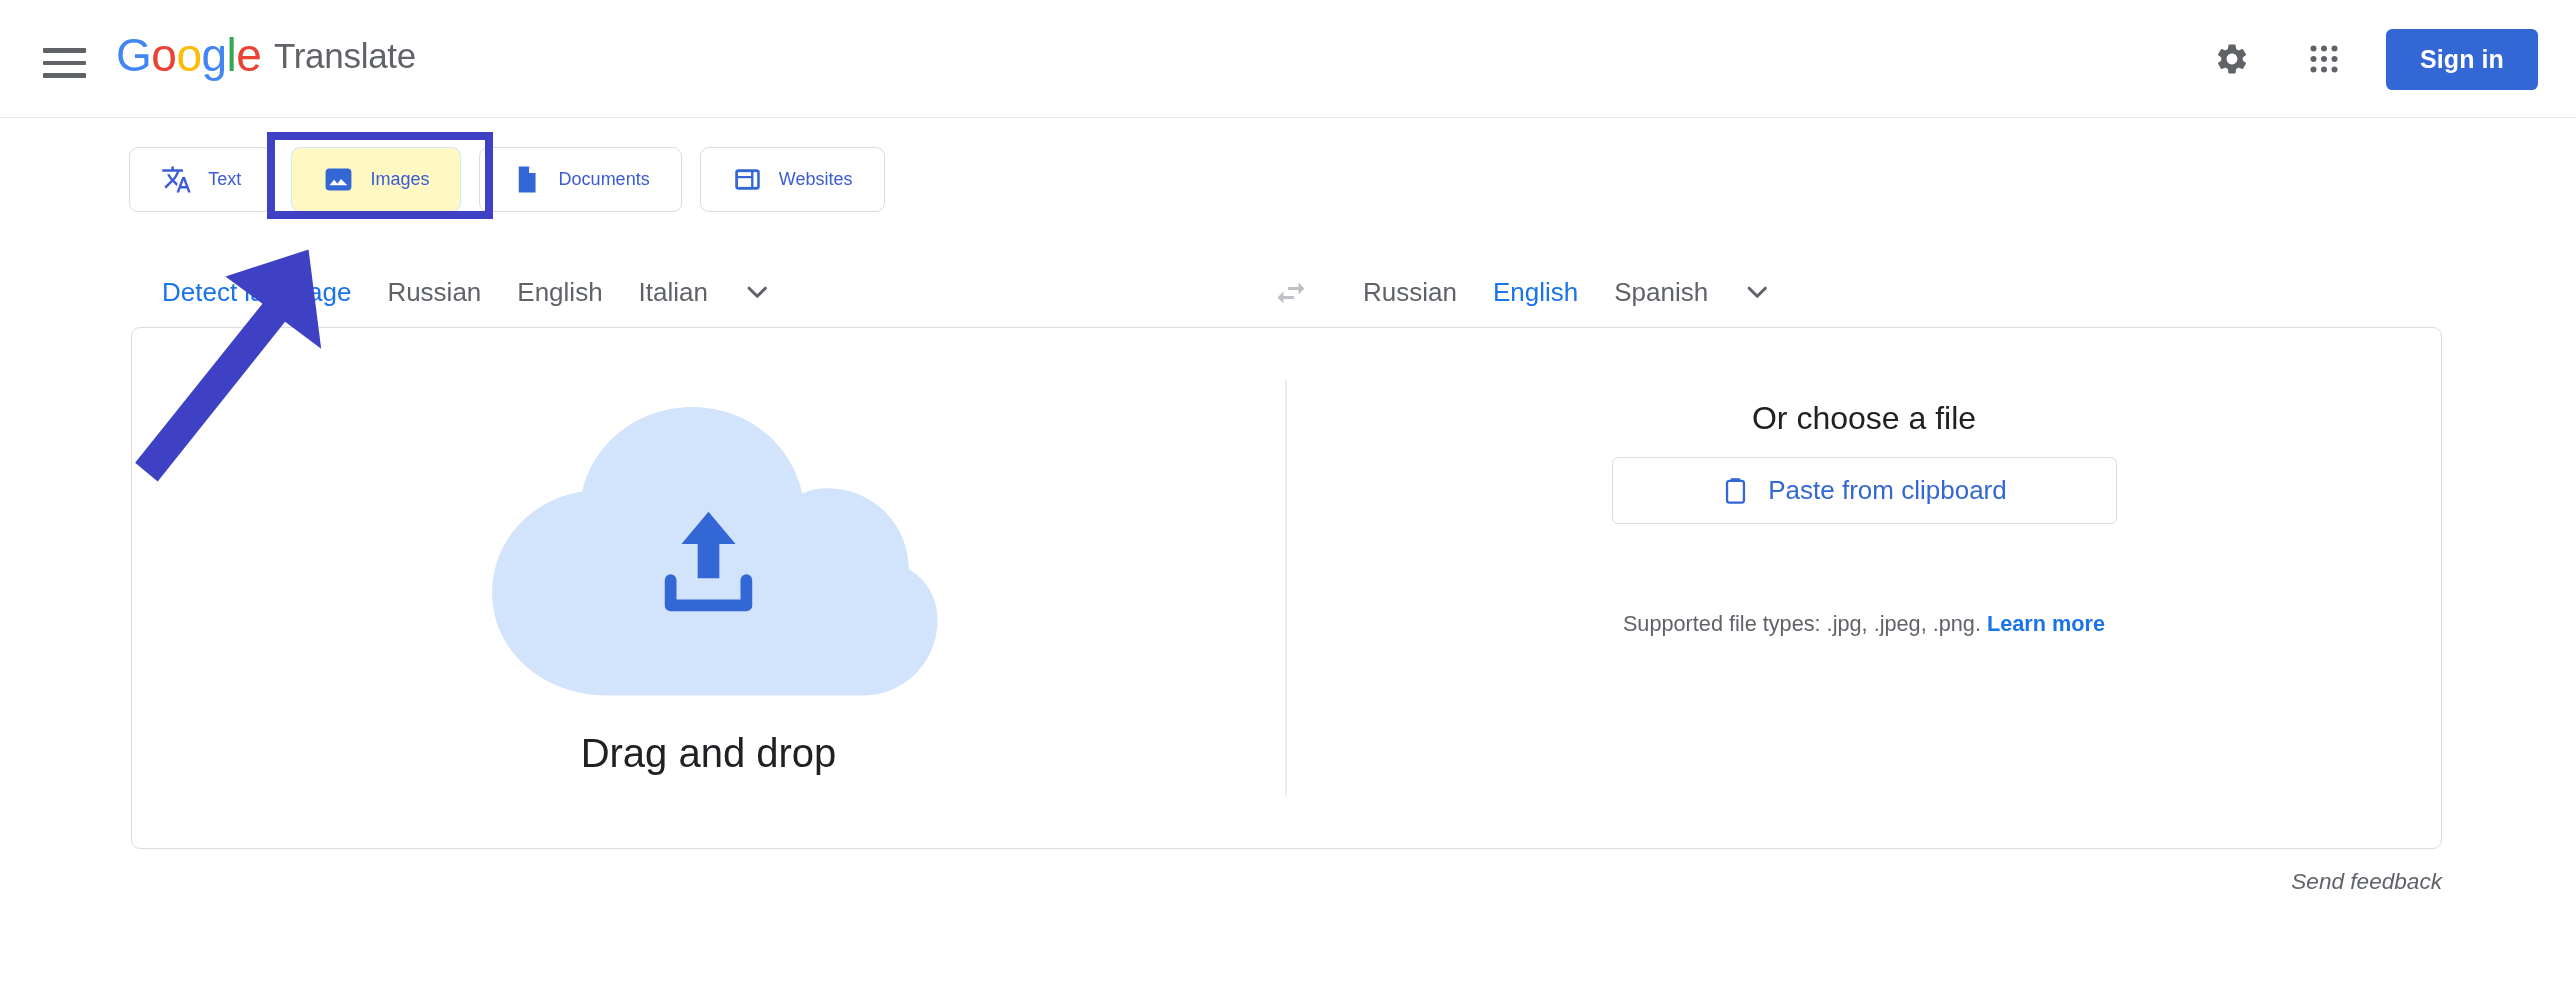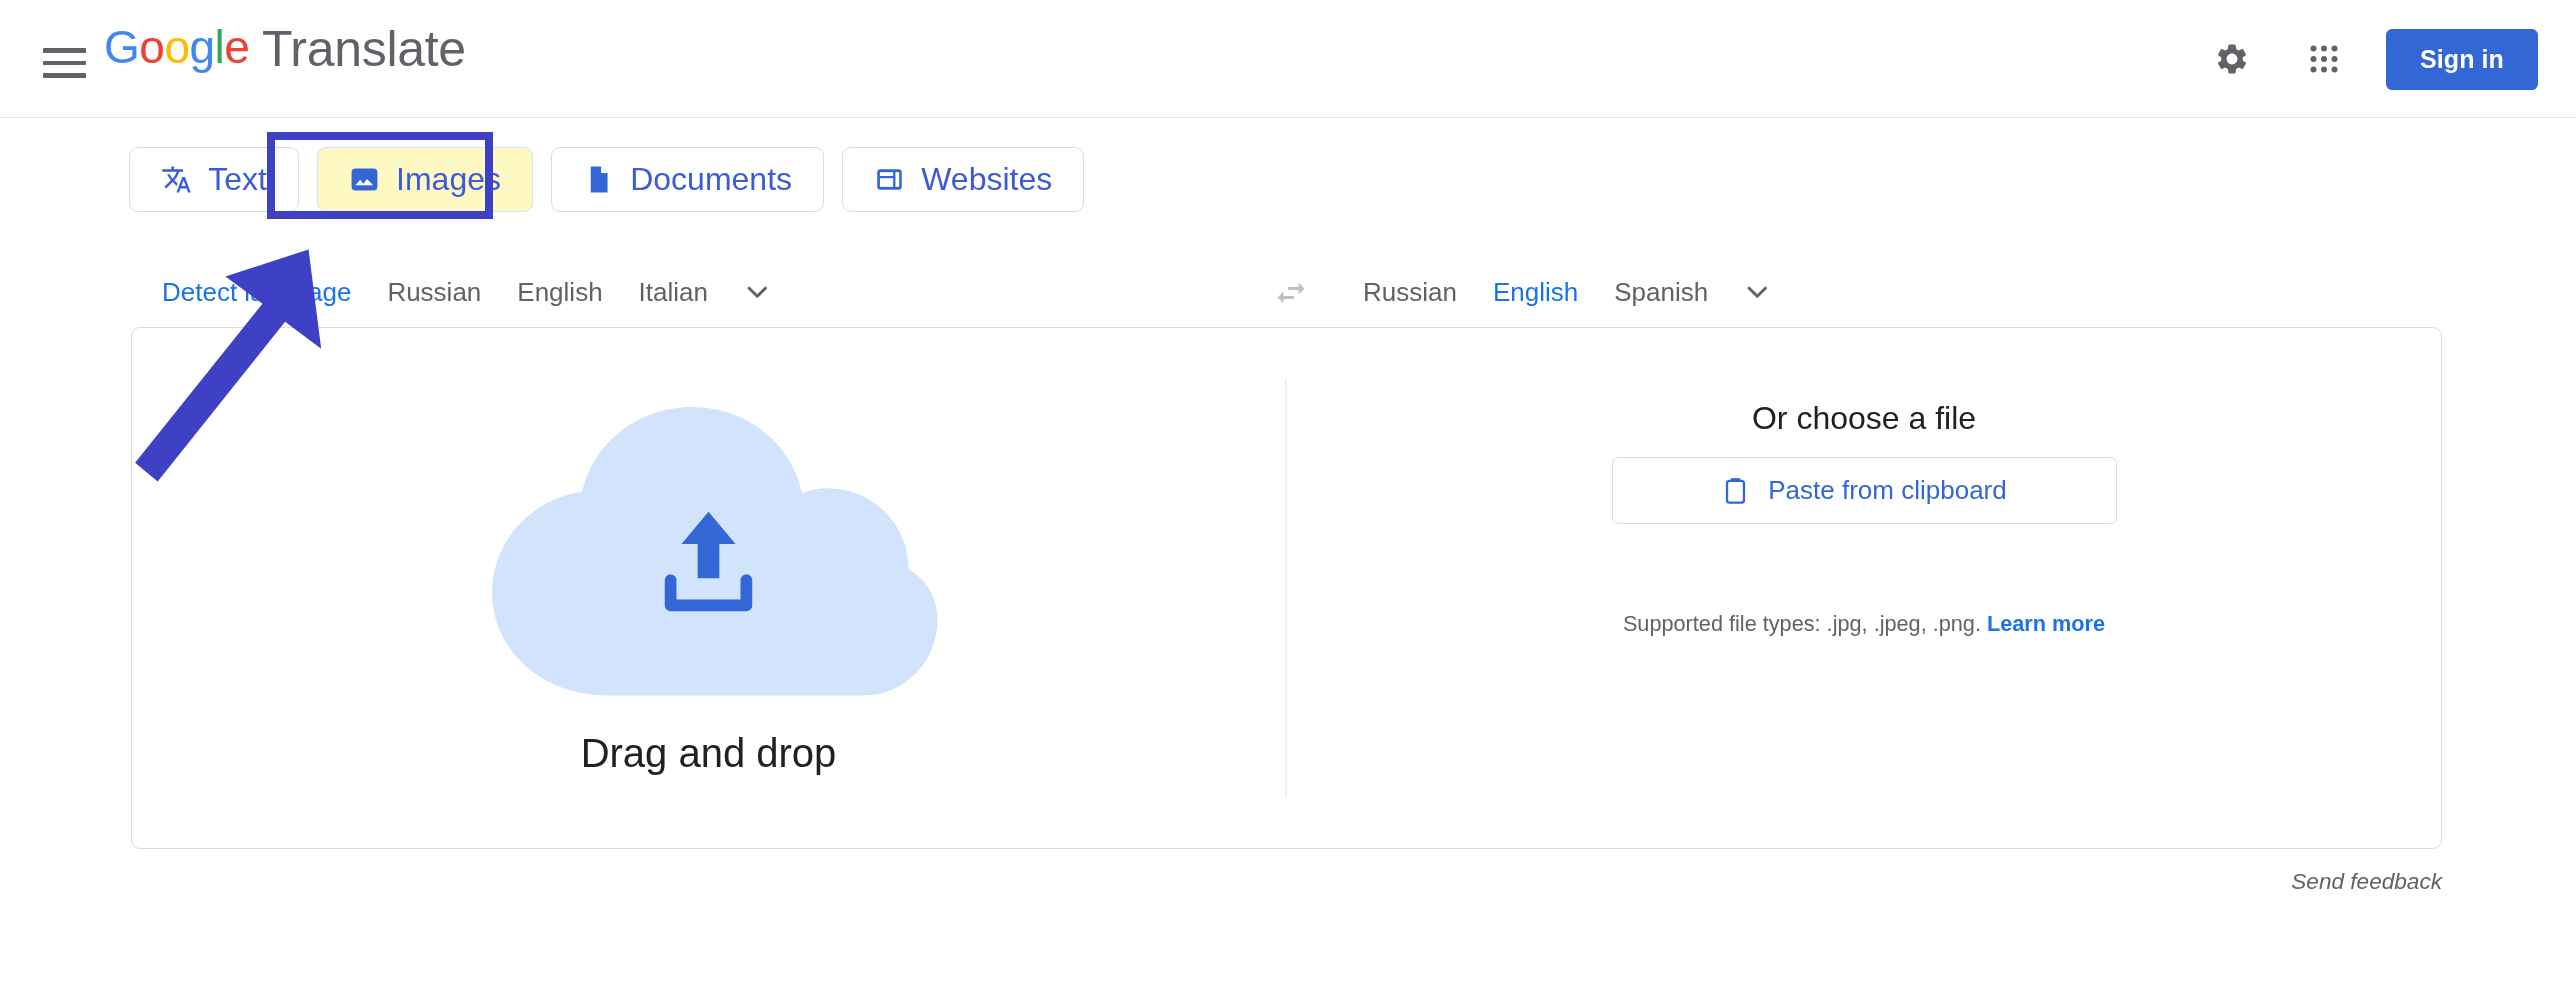--- a/index.html
+++ b/index.html
@@ -16,40 +16,40 @@
     position: absolute; left: 0; top: 0; width: 2576px; height: 118px;
     border-bottom: 0.9px solid #e4e6e8; background: #fff;
   }
   .hamburger {
     position: absolute; left: 43px; top: 42px; width: 51px; height: 42px;
     display: flex; flex-direction: column; justify-content: center; gap: 8.1px;
     cursor: pointer;
   }
   .hamburger span { display:block; width: 43px; height: 4.5px; background: #5f6368; border-radius: 0.9px; }
 
-  .brand { position: absolute; left: 104px; top: 23.5px; height: 63px; display:flex; }
+  .brand { position: absolute; left: 116px; top: 23.5px; height: 63px; display:flex; align-items:center; }
   .logo-word { font-size: 46px; letter-spacing: -0.5px; line-height: 1; font-family: "Liberation Sans", sans-serif; }
   .logo-word .b { color:#4285F4; } .logo-word .r { color:#EA4335; }
   .logo-word .y { color:#FBBC05; } .logo-word .g { color:#34A853; }
-  .product-name { font-size: 50px; color:#5f6368; margin-left: 12.6px; line-height:1; letter-spacing:-0.3px;}
+  .product-name { font-size: 35px; color:#5f6368; margin-left: 12.6px; line-height:1; letter-spacing:-0.3px;}
 
   .hdr-right { position:absolute; right:38px; top:0; height:118px; display:flex; align-items:center; gap:31px; }
   .icon-btn { width: 61px; height:61px; border-radius:50%; display:flex; align-items:center; justify-content:center; cursor:pointer; background:transparent; border:none; }
   .signin-btn {
     background:#3367d6; color:#fff; border:none; border-radius:6.3px;
     height:61px; padding: 0 34px; font-size:25px; font-weight:700;
     font-family:"Liberation Sans", sans-serif; cursor:pointer; letter-spacing:0.1px;
   }
 
   
   .tabstrip { position:absolute; left:129px; top:147px; height:65px; display:flex; gap:18px; }
   .tab {
     height:65px; display:flex; align-items:center; gap:16.2px;
     padding: 0 31px; border:0.9px solid #dadce0; border-radius:9px;
-    background:#fff; cursor:pointer; font-size:32px; color:#3c5bd6;
+    background:#fff; cursor:pointer; font-size:18px; color:#3c5bd6;
     font-family:"Liberation Sans", sans-serif; white-space:nowrap;
   }
   .tab.active { background:#fef9c3; border-color:#d2e3fc; }
 
   
   .langrow { position:absolute; top:262px; height:61px; display:flex; align-items:center; }
   .langrow.src { left:144px; }
   .langrow.tgt { left:1345px; }
   .langitem {
     position:relative; height:61px; display:flex; align-items:center;

